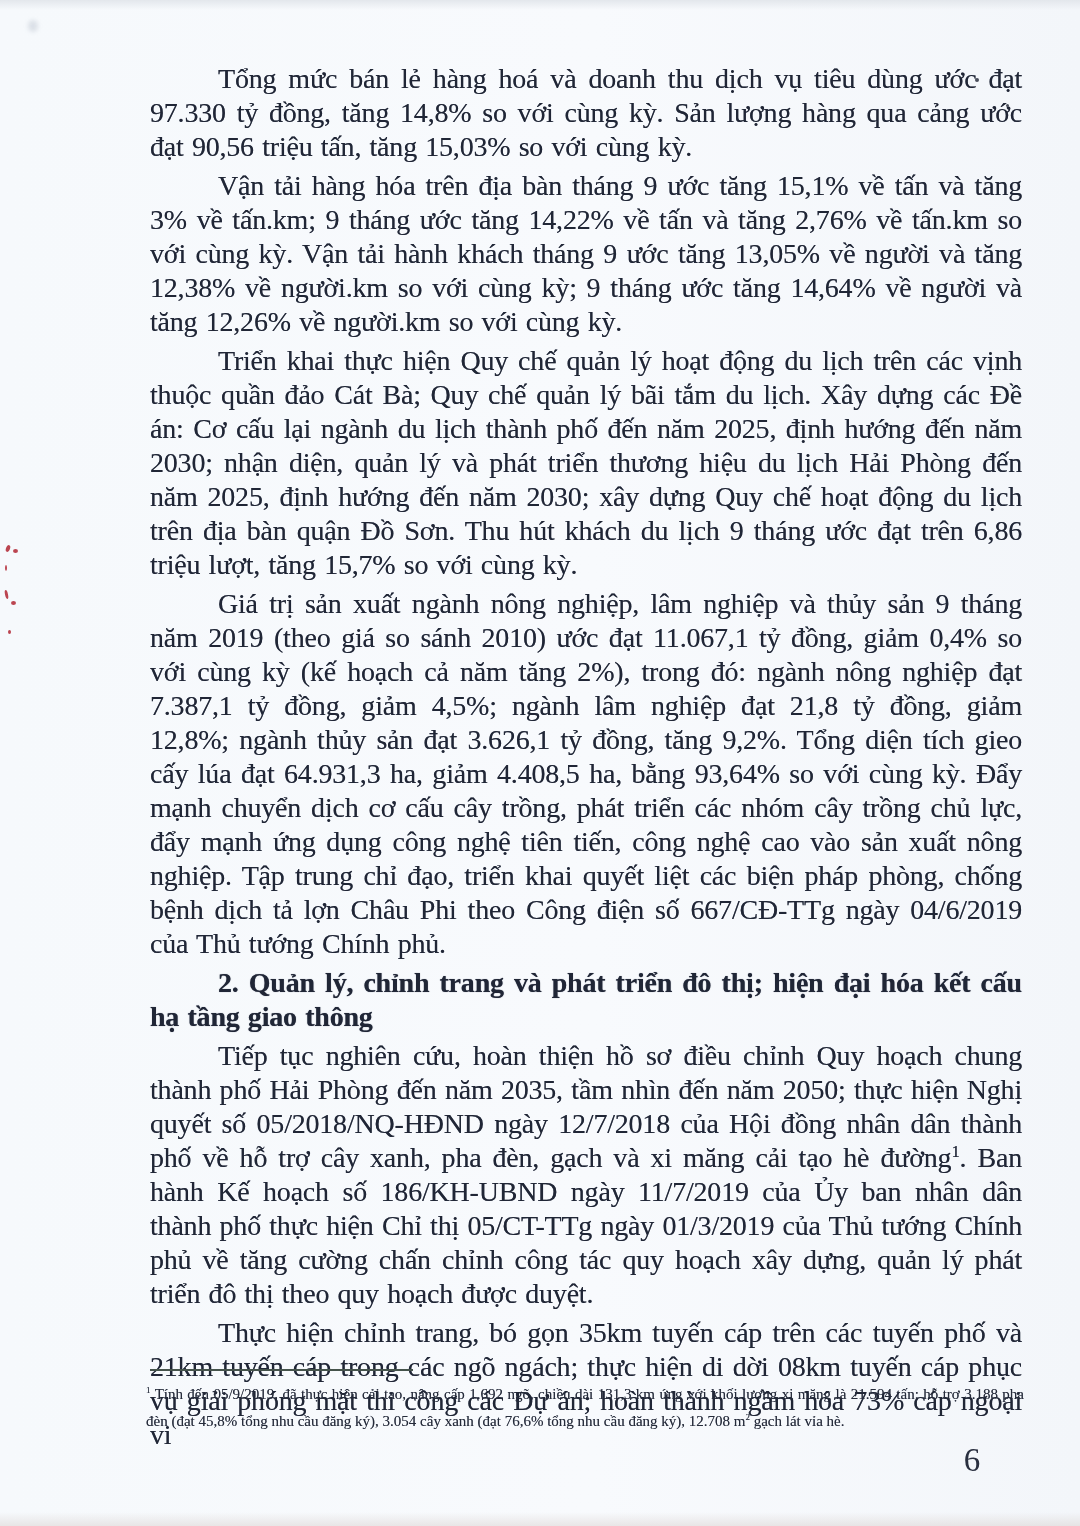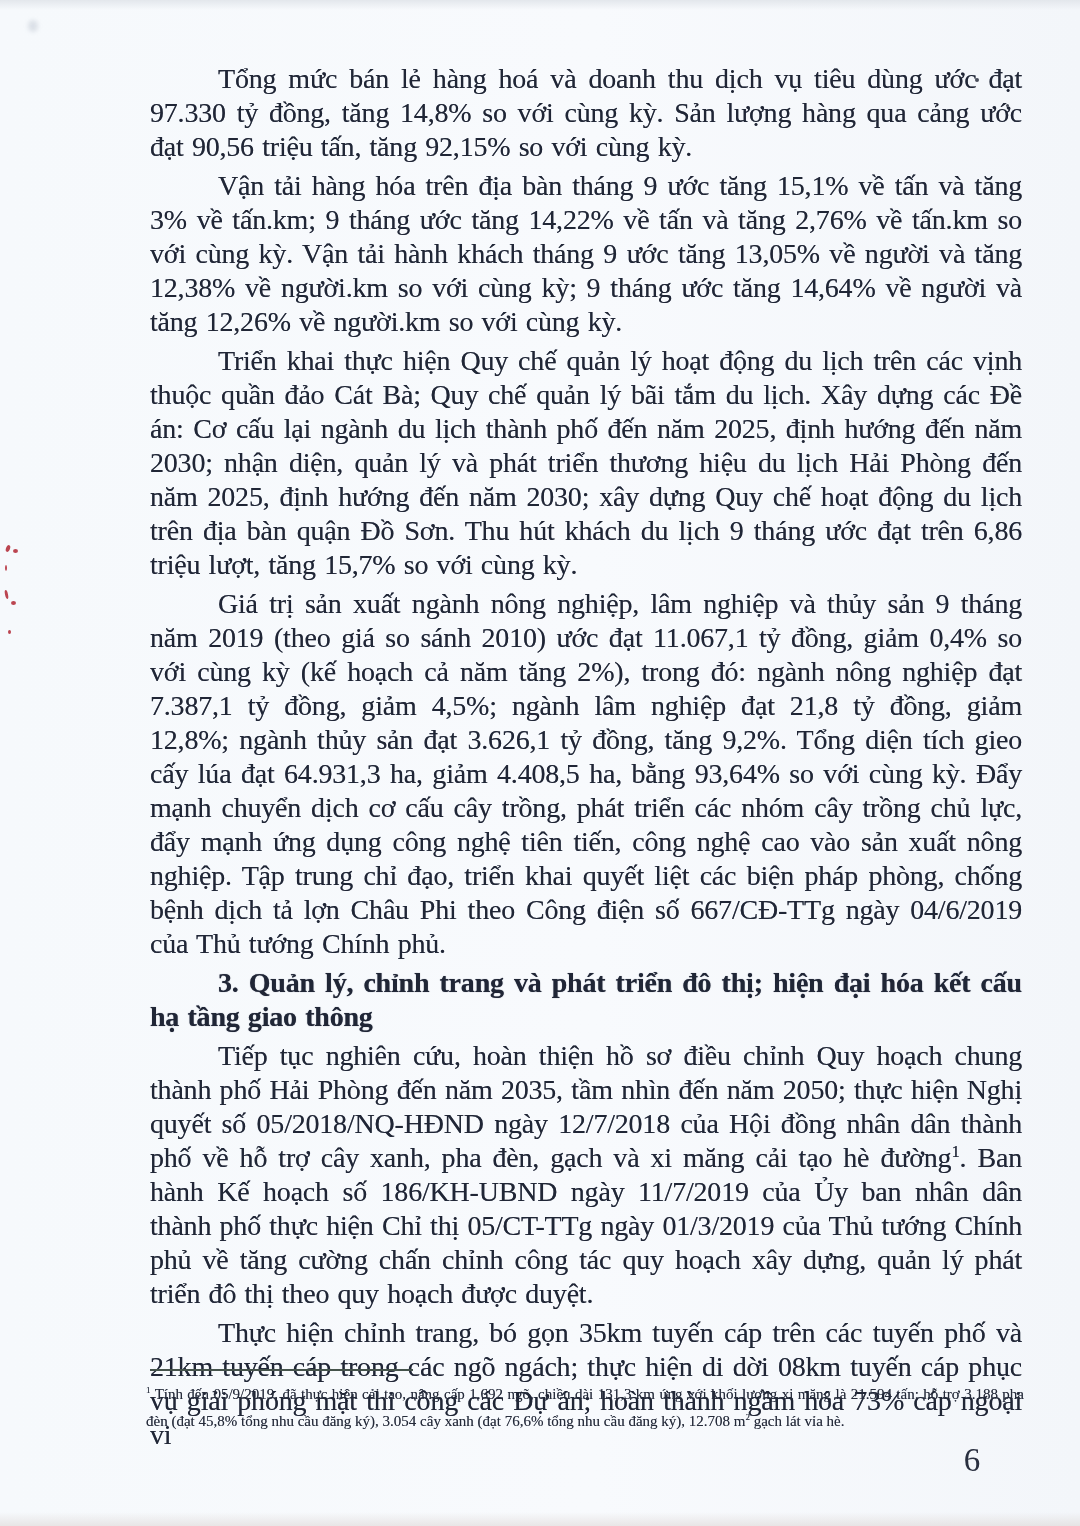--- a/index.html
+++ b/index.html
@@ -82,29 +82,29 @@
     filter: blur(2px);
     border-radius: 50%;
   }
 </style>
 </head>
 <body>
 
 <div class="page">
 
   <div class="content">
-    <p class="body-para">Tổng mức bán lẻ hàng hoá và doanh thu dịch vụ tiêu dùng ước đạt 97.330 tỷ đồng, tăng 14,8% so với cùng kỳ. Sản lượng hàng qua cảng ước đạt 90,56 triệu tấn, tăng 92,15% so với cùng kỳ.</p>
+    <p class="body-para">Tổng mức bán lẻ hàng hoá và doanh thu dịch vụ tiêu dùng ước đạt 97.330 tỷ đồng, tăng 14,8% so với cùng kỳ. Sản lượng hàng qua cảng ước đạt 90,56 triệu tấn, tăng 15,03% so với cùng kỳ.</p>
 
     <p class="body-para">Vận tải hàng hóa trên địa bàn tháng 9 ước tăng 15,1% về tấn và tăng 3% về tấn.km; 9 tháng ước tăng 14,22% về tấn và tăng 2,76% về tấn.km so với cùng kỳ. Vận tải hành khách tháng 9 ước tăng 13,05% về người và tăng 12,38% về người.km so với cùng kỳ; 9 tháng ước tăng 14,64% về người và tăng 12,26% về người.km so với cùng kỳ.</p>
 
     <p class="body-para">Triển khai thực hiện Quy chế quản lý hoạt động du lịch trên các vịnh thuộc quần đảo Cát Bà; Quy chế quản lý bãi tắm du lịch. Xây dựng các Đề án: Cơ cấu lại ngành du lịch thành phố đến năm 2025, định hướng đến năm 2030; nhận diện, quản lý và phát triển thương hiệu du lịch Hải Phòng đến năm 2025, định hướng đến năm 2030; xây dựng Quy chế hoạt động du lịch trên địa bàn quận Đồ Sơn. Thu hút khách du lịch 9 tháng ước đạt trên 6,86 triệu lượt, tăng 15,7% so với cùng kỳ.</p>
 
     <p class="body-para">Giá trị sản xuất ngành nông nghiệp, lâm nghiệp và thủy sản 9 tháng năm 2019 (theo giá so sánh 2010) ước đạt 11.067,1 tỷ đồng, giảm 0,4% so với cùng kỳ (kế hoạch cả năm tăng 2%), trong đó: ngành nông nghiệp đạt 7.387,1 tỷ đồng, giảm 4,5%; ngành lâm nghiệp đạt 21,8 tỷ đồng, giảm 12,8%; ngành thủy sản đạt 3.626,1 tỷ đồng, tăng 9,2%. Tổng diện tích gieo cấy lúa đạt 64.931,3 ha, giảm 4.408,5 ha, bằng 93,64% so với cùng kỳ. Đẩy mạnh chuyển dịch cơ cấu cây trồng, phát triển các nhóm cây trồng chủ lực, đẩy mạnh ứng dụng công nghệ tiên tiến, công nghệ cao vào sản xuất nông nghiệp. Tập trung chỉ đạo, triển khai quyết liệt các biện pháp phòng, chống bệnh dịch tả lợn Châu Phi theo Công điện số 667/CĐ-TTg ngày 04/6/2019 của Thủ tướng Chính phủ.</p>
 
-    <p class="body-para heading">3. Quản lý, chỉnh trang và phát triển đô thị; hiện đại hóa kết cấu hạ tầng giao thông</p>
+    <p class="body-para heading">2. Quản lý, chỉnh trang và phát triển đô thị; hiện đại hóa kết cấu hạ tầng giao thông</p>
 
     <p class="body-para"><span>Tiếp tục nghiên cứu, hoàn thiện hồ sơ điều chỉnh Quy hoạch chung thành phố Hải Phòng đến năm 2035, tầm nhìn đến năm 2050; thực hiện Nghị quyết số 05/2018/NQ-HĐND ngày 12/7/2018 của Hội đồng nhân dân thành phố về hỗ trợ cây xanh, pha đèn, gạch và xi măng cải tạo hè đường</span><sup class="fn-ref">1</sup><span>. Ban hành Kế hoạch số 186/KH-UBND ngày 11/7/2019 của Ủy ban nhân dân thành phố thực hiện Chỉ thị 05/CT-TTg ngày 01/3/2019 của Thủ tướng Chính phủ về tăng cường chấn chỉnh công tác quy hoạch xây dựng, quản lý phát triển đô thị theo quy hoạch được duyệt.</span></p>
 
     <p class="body-para">Thực hiện chỉnh trang, bó gọn 35km tuyến cáp trên các tuyến phố và 21km tuyến cáp trong các ngõ ngách; thực hiện di dời 08km tuyến cáp phục vụ giải phóng mặt thi công các Dự án; hoàn thành ngầm hóa 73% cáp ngoại vi</p>
   </div>
 
   <div class="footnote-sep"></div>
 
   <div class="footnote"><sup>1</sup><span> Tính đến 05/9/2019, đã thực hiện cải tạo, nâng cấp 1.692 ngõ, chiều dài 131,3 km ứng với khối lượng xi măng là 21.594 tấn; hỗ trợ 3.188 pha đèn (đạt 45,8% tổng nhu cầu đăng ký), 3.054 cây xanh (đạt 76,6% tổng nhu cầu đăng ký), 12.708 m</span><sup>2</sup><span> gạch lát vỉa hè.</span></div>
 

